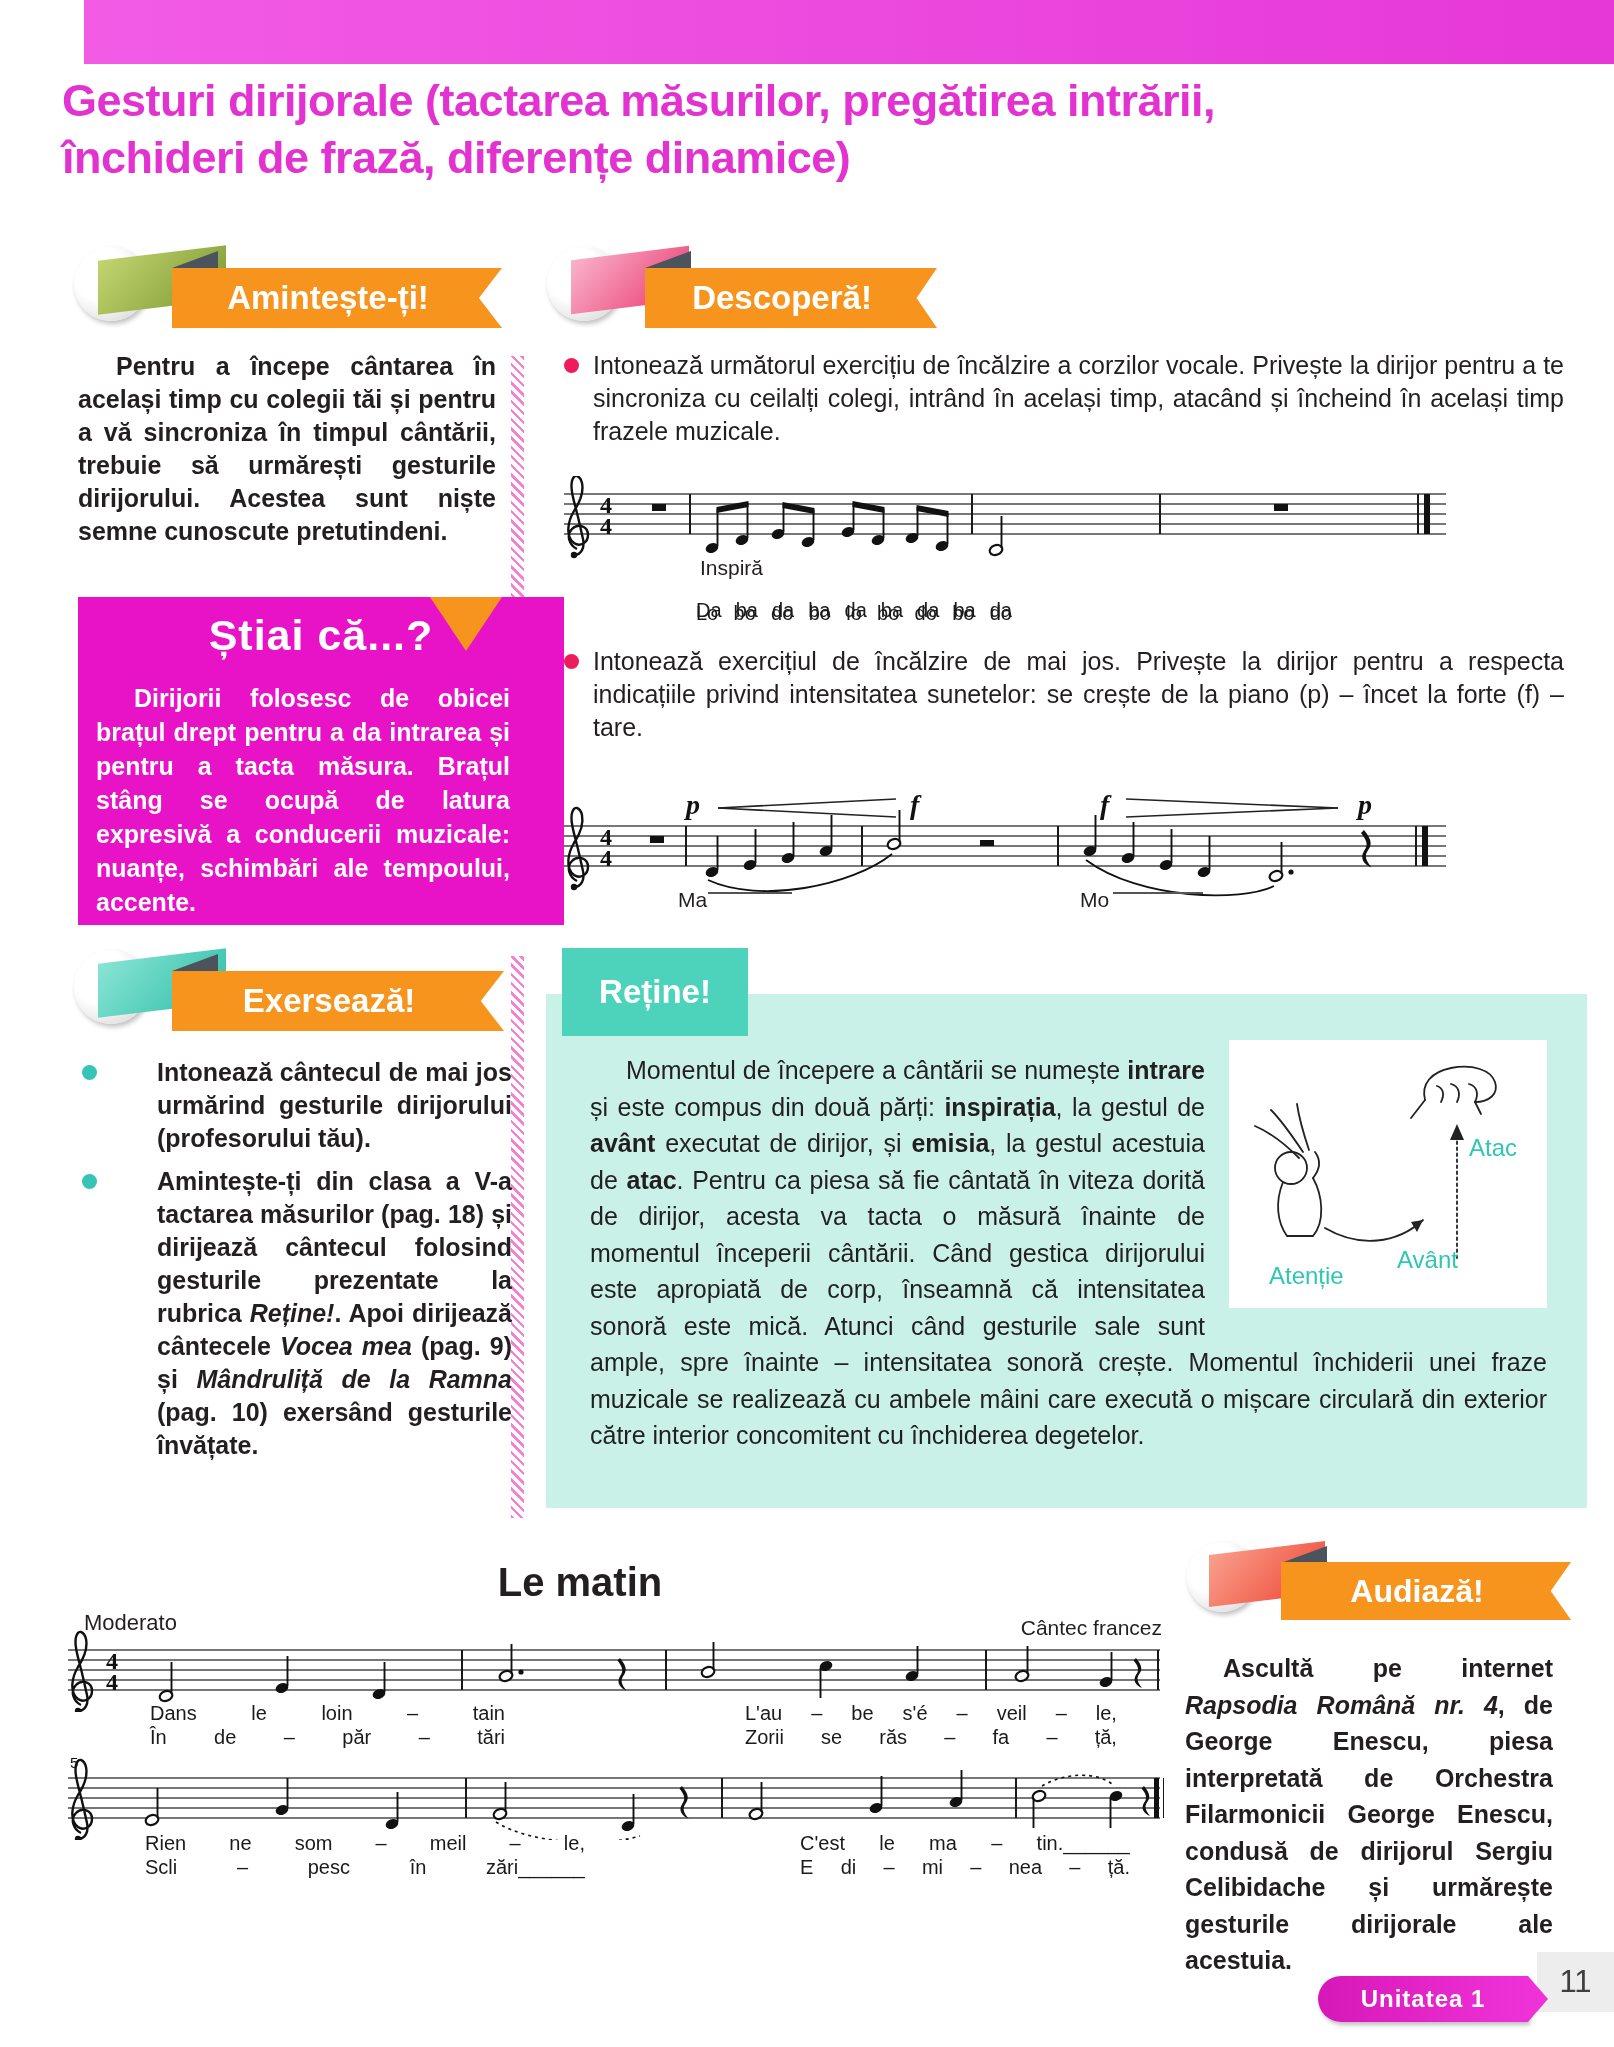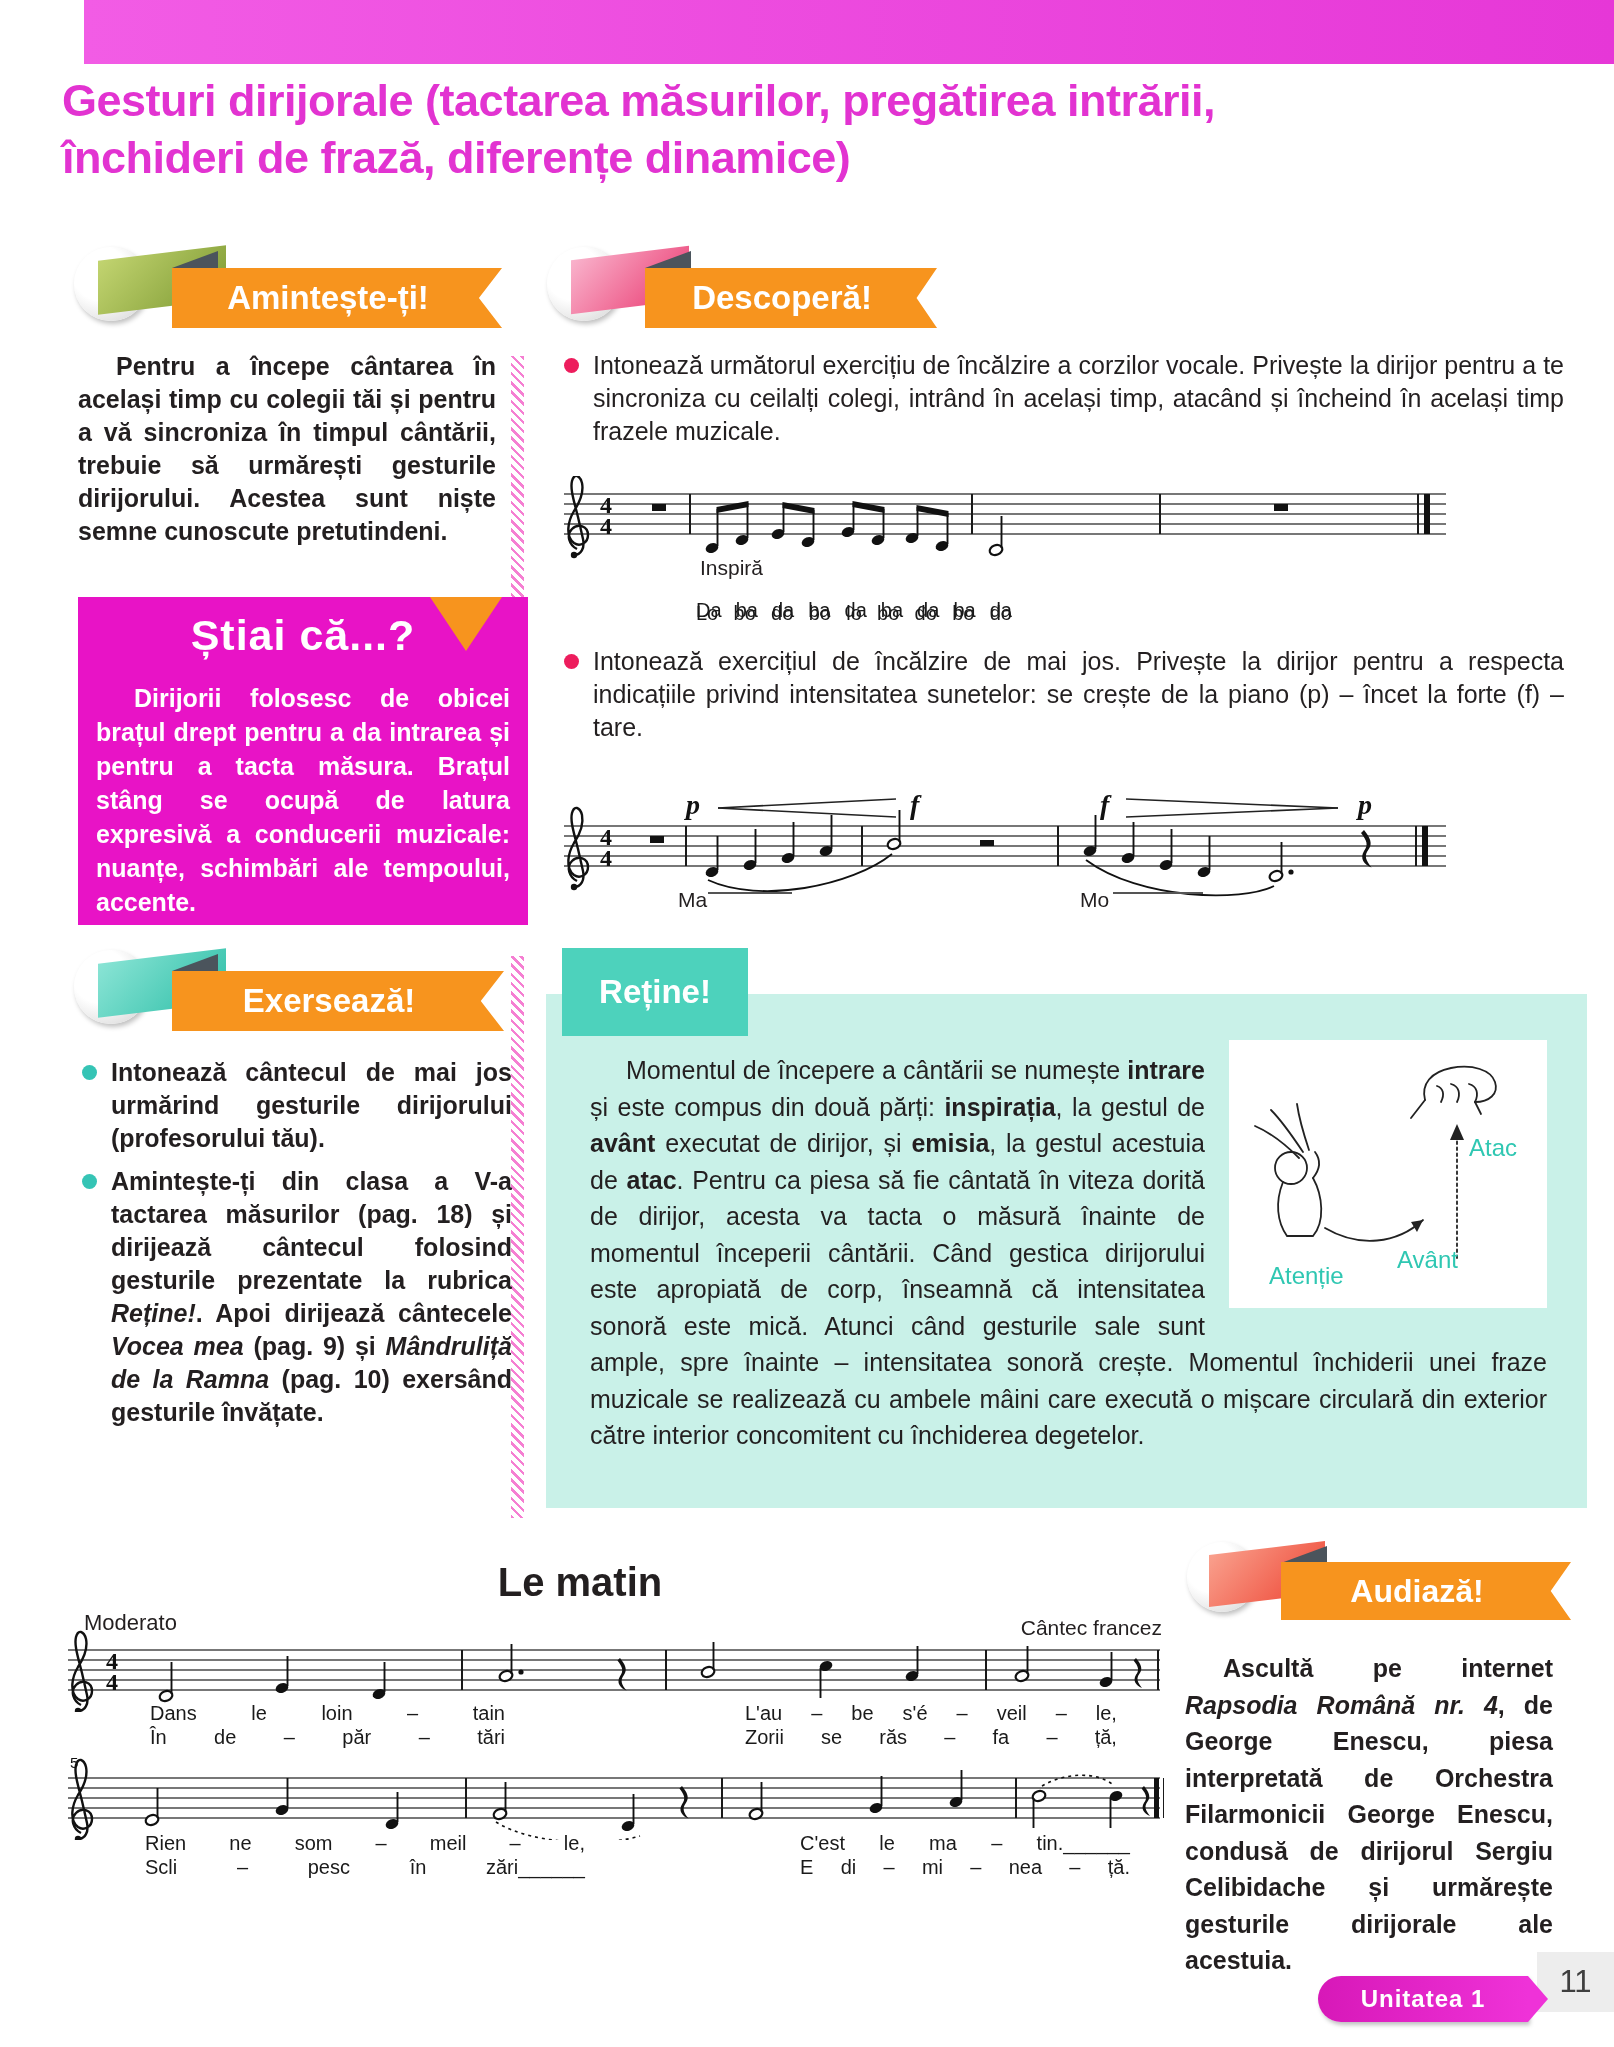--- a/index.html
+++ b/index.html
@@ -26,35 +26,35 @@
   .rib-dark{position:absolute;width:46px;height:17px;background:#4b545c;
             clip-path:polygon(0 100%,100% 0,100% 100%);}
   .rib-band{position:absolute;height:60px;background:#f7941e;display:flex;align-items:center;
             justify-content:center;clip-path:polygon(0 0,100% 0,93% 50%,100% 100%,0 100%);
             box-shadow:0 2px 3px rgba(0,0,0,.2);}
   .rib-band span{color:#fff;font-weight:bold;font-size:33px;padding-right:18px;}
 
   
   .para{font-size:25px;line-height:33px;text-align:justify;font-weight:bold;}
   .indent{text-indent:38px;}
-  .know-box{left:78px;top:597px;width:450px;height:328px;background:#e813c6;}
+  .know-box{left:78px;top:597px;width:486px;height:328px;background:#e813c6;}
   .know-tri{position:absolute;left:352px;top:0;width:72px;height:54px;background:#f7941e;
             clip-path:polygon(0 0,100% 0,50% 100%);}
   .know-title{position:absolute;left:0;top:14px;width:100%;text-align:center;color:#fff;
               font-weight:bold;font-size:43px;letter-spacing:1px;}
   .know-body{position:absolute;left:18px;top:84px;width:414px;color:#fff;font-size:25px;
              line-height:34px;text-align:justify;font-weight:bold;text-indent:38px;}
 
   .bullets{display:flex;flex-direction:column;gap:10px;}
   .bullet{display:flex;}
   .dot{flex:0 0 15px;width:15px;height:15px;border-radius:50%;margin:9px 14px 0 4px;}
   .dot-pink{background:#ed1d5d;}
   .dot-teal{background:#35c4b5;}
   .btext{font-size:25px;line-height:33px;text-align:justify;}
-  .btext.bold{font-weight:bold;}
+  .btext.bold{font-weight:bold;margin-left:46px;}
   .it{font-style:italic;}
   .bseg{font-weight:bold;}
 
   .divider{width:13px;background:repeating-linear-gradient(45deg,#f57fd2 0 2.5px,#ffffff 2.5px 6.5px);}
 
   
   .retine-box{left:546px;top:994px;width:1041px;height:514px;background:#c9f1e8;
               padding:0;box-sizing:border-box;}
   .retine-tab{left:562px;top:948px;width:186px;height:88px;background:#4dd2bc;display:flex;
               align-items:center;justify-content:center;}

